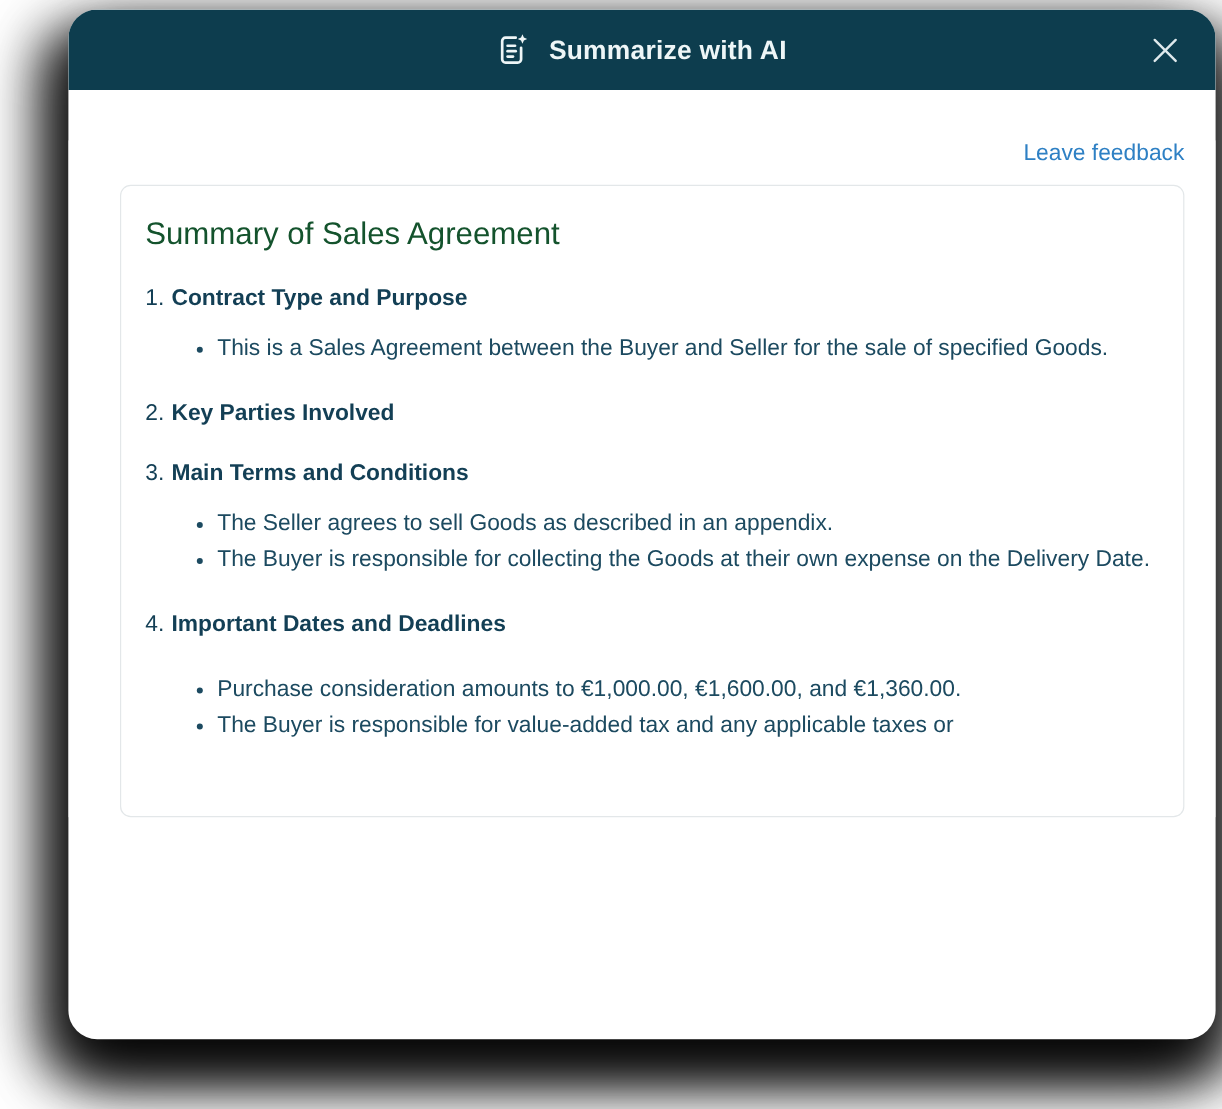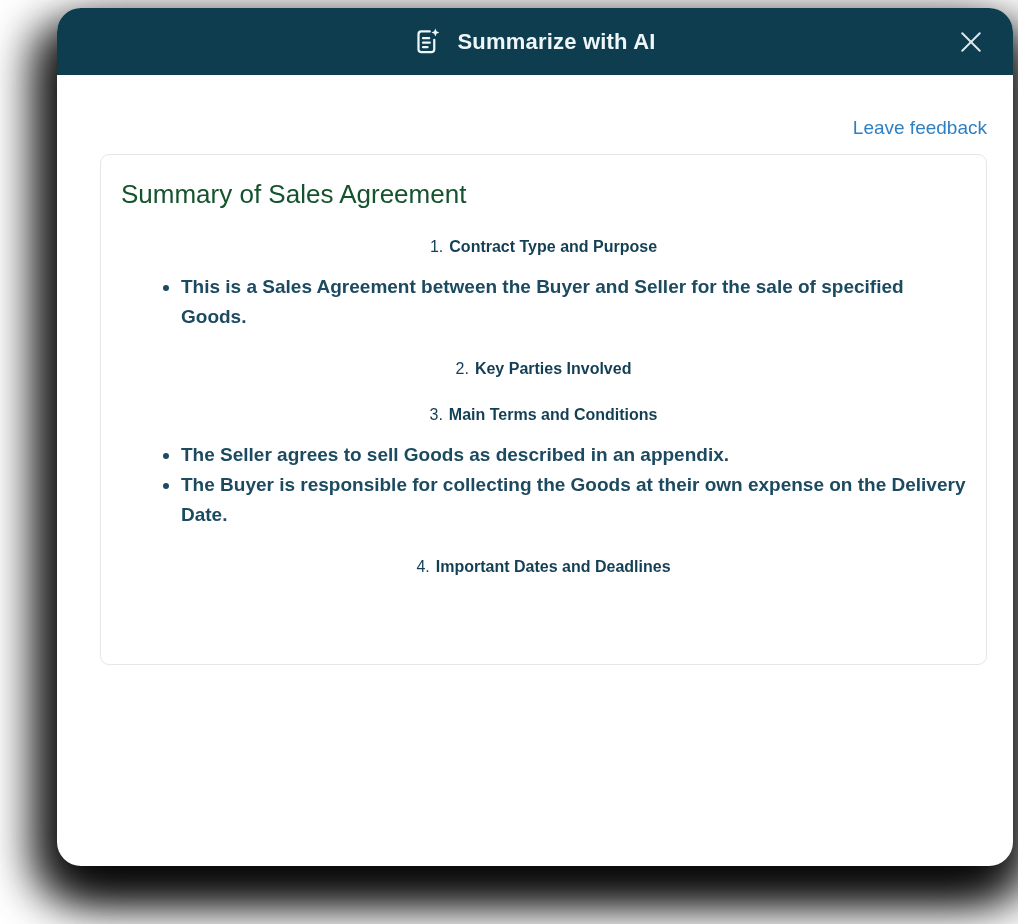--- a/index.html
+++ b/index.html
@@ -71,37 +71,35 @@
   .card-title {
     color: #14532d;
     font-size: 26px;
     font-weight: 500;
     margin-bottom: 16px;
   }
   .section { margin-top: 28px; }
   .section:first-of-type { margin-top: 0; }
   .section-heading {
     color: #133f55;
-    font-size: 16px;
+    font-size: 19px;
     font-weight: 400;
     margin-bottom: 16px;
-    text-align: center;
   }
   .section-heading .section-number { margin-right: 6px; }
   .section-heading .section-title { font-weight: 700; }
   .bullets {
     list-style: disc;
     padding-left: 60px;
     color: #1c4a60;
   }
   .bullets li {
     font-size: 19px;
     line-height: 30px;
     color: #1c4a60;
-    font-weight: bold;
   }
 </style>
 </head>
 <body>
 
 <div class="modal">
 
   <div class="modal-header">
     <span class="header-icon">
       <svg width="27" height="27" viewBox="0 0 24 24" fill="none">
@@ -157,17 +155,21 @@
         </ul>
       </div>
 
       <div class="section">
         <div class="section-heading">
           <span class="section-number">4.</span><span class="section-title">Important Dates and Deadlines</span>
         </div>
       </div>
 
       <div class="section">
+        <ul class="bullets">
+          <li>Purchase consideration amounts to €1,000.00, €1,600.00, and €1,360.00.</li>
+          <li>The Buyer is responsible for value-added tax and any applicable taxes or</li>
+        </ul>
       </div>
 
     </div>
   </div>
 </div>
 
 </body></html>

